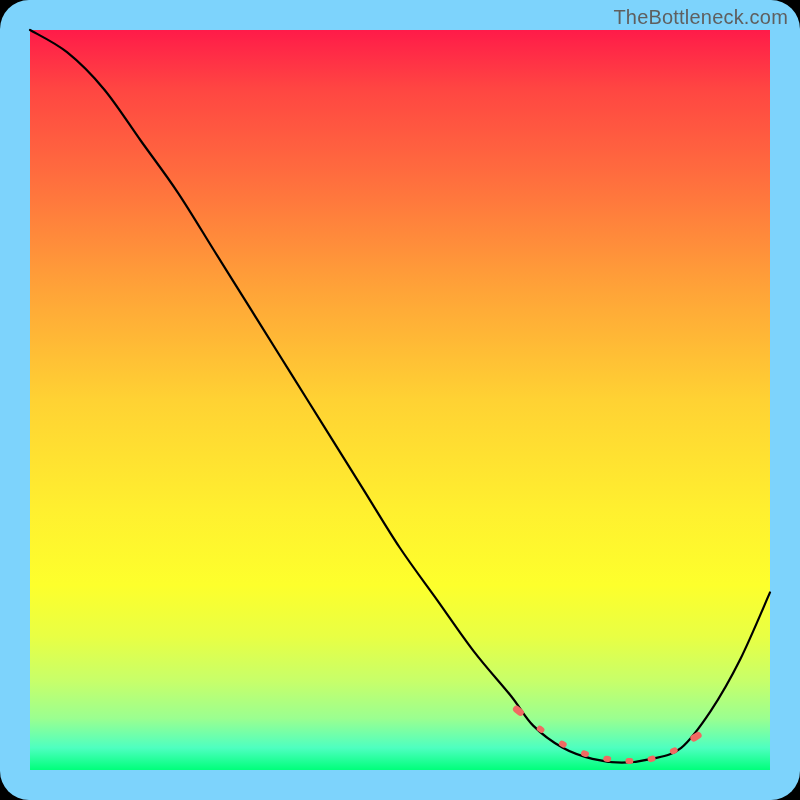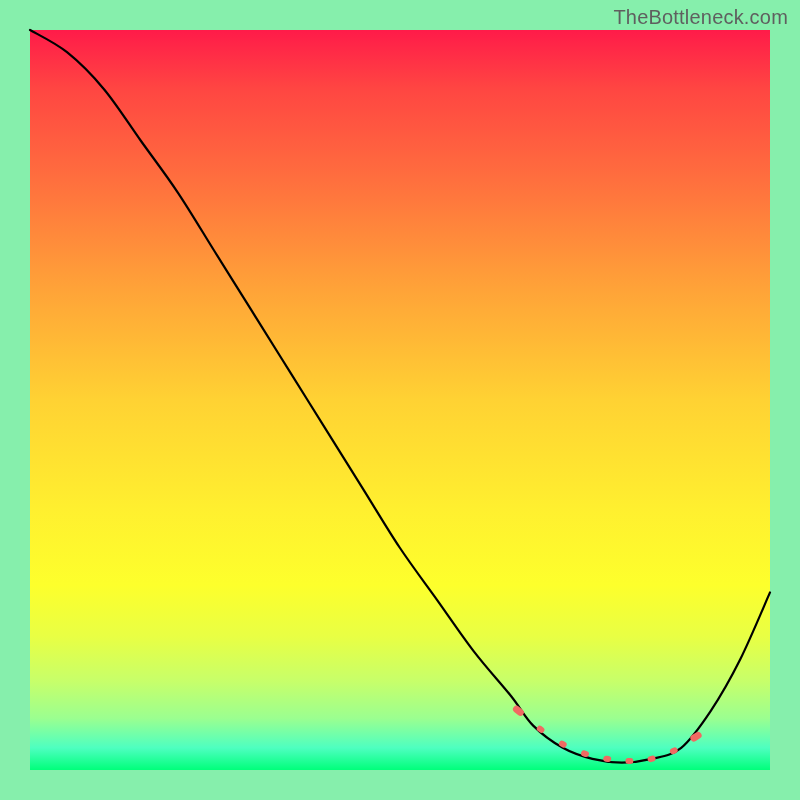--- a/index.html
+++ b/index.html
@@ -1,21 +1,22 @@
 <!DOCTYPE html>
 <html><head>
 <meta charset="utf-8">
 <style>
   * { margin: 0; padding: 0; box-sizing: border-box; }
   html, body { width: 800px; height: 800px; overflow: hidden; background: #000; }
   .frame {
     position: relative;
     width: 800px;
     height: 800px;
-    background: #86efac;
+    background: #7dd3fc;
+    border-radius: 29px;
   }
   .watermark {
     position: absolute;
     top: 6px;
     right: 12px;
     font-family: Arial, Helvetica, sans-serif;
     font-size: 20px;
     color: #5f5f5f;
     letter-spacing: 0.2px;
     z-index: 10;

